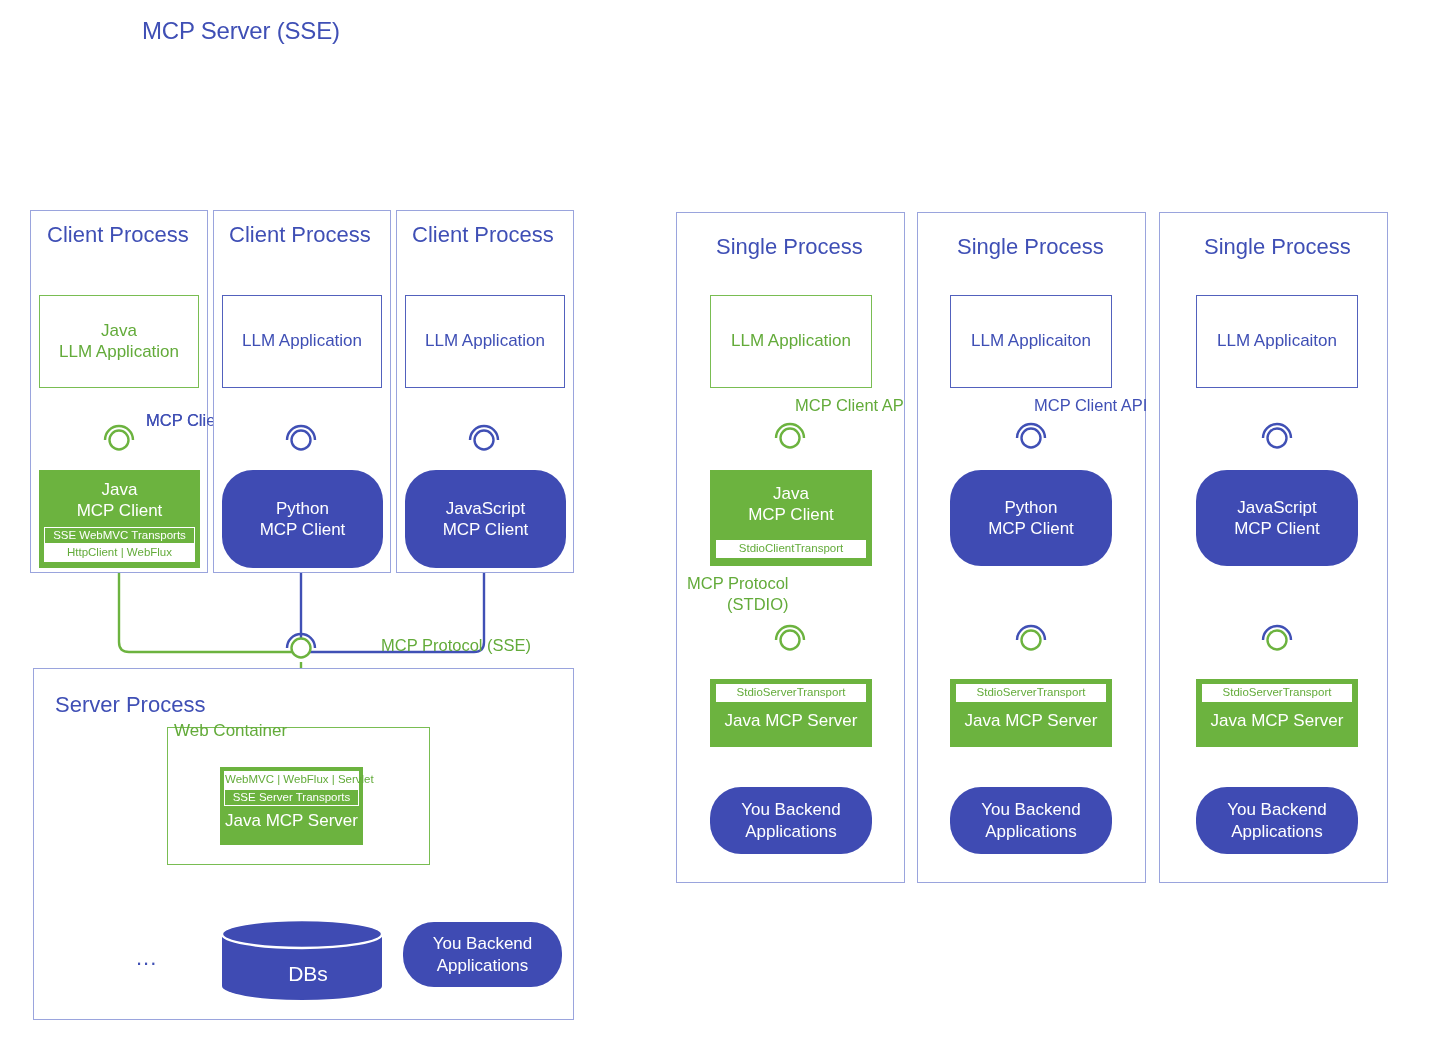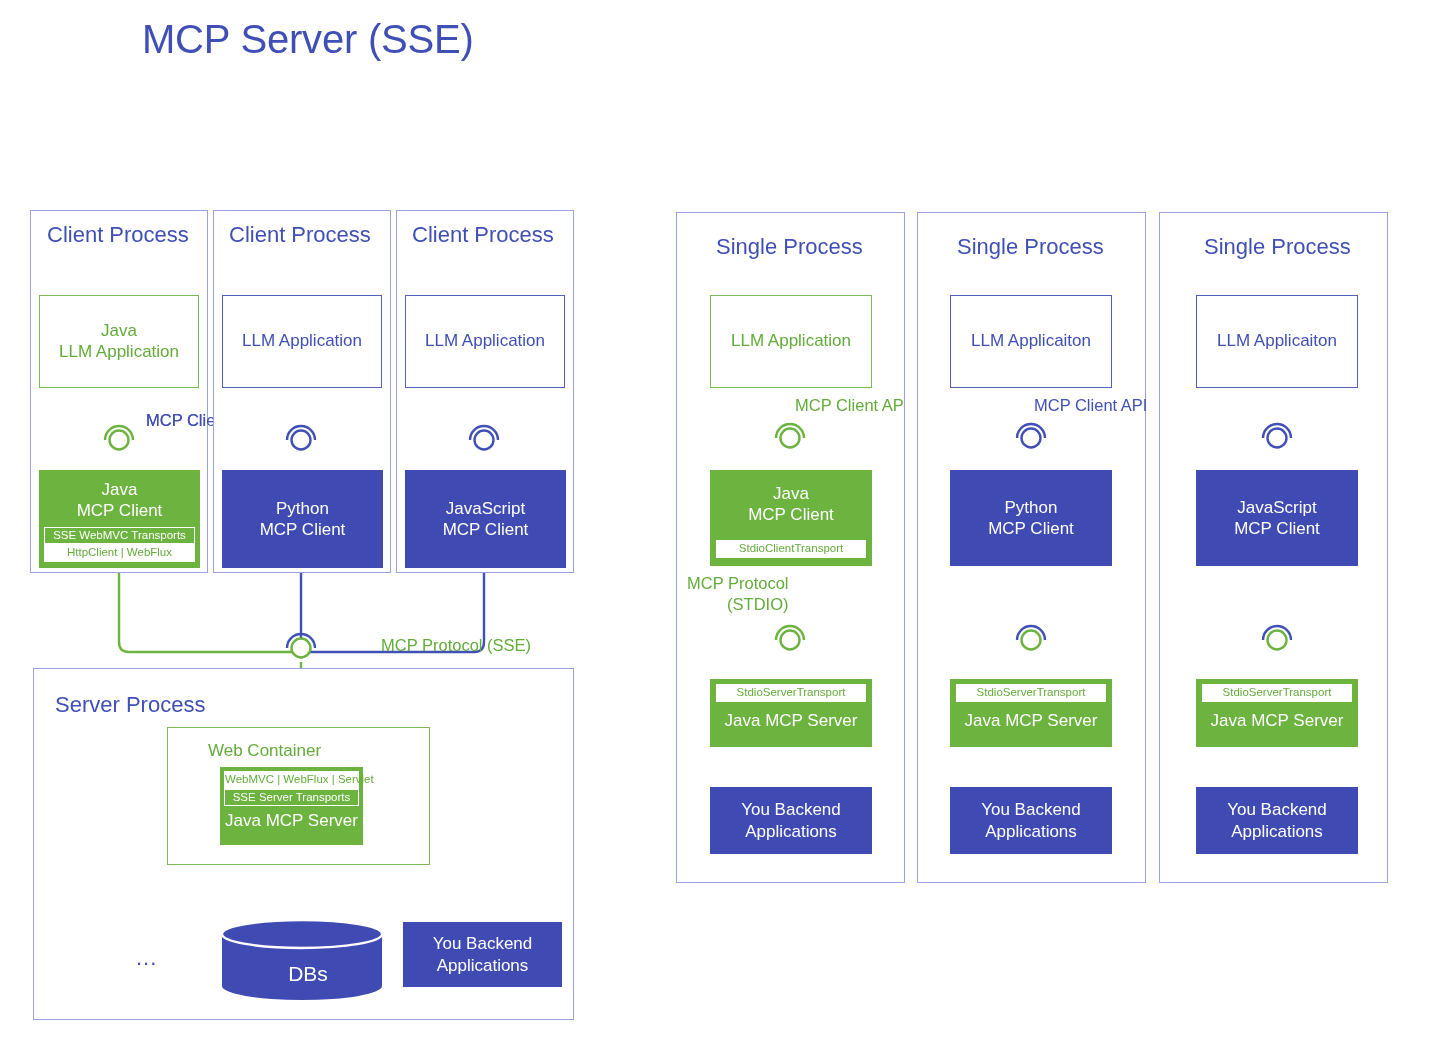--- a/index.html
+++ b/index.html
@@ -9,21 +9,21 @@
     font-family:"Liberation Sans","DejaVu Sans",sans-serif;
     position:relative;
     overflow:hidden;
     color:#3f51b5;
   }
   .stage{position:absolute;left:0;top:0;width:1429px;height:1039px;}
 
   
   .diagram-title{
     position:absolute;
-    font-size:40px;
+    font-size:24px;
     color:#3f4fb5;
     white-space:nowrap;
     letter-spacing:-.2px;
   }
   #title-sse{left:142px;top:17px;}
   #title-stdio{left:891px;top:22px;}
 
   
   .proc-box{
     position:absolute;
@@ -50,20 +50,21 @@
   .plain-box.green{border:1px solid #79bd52;color:#63ab3a;}
 
   .solid-box{
     position:absolute;
     box-sizing:border-box;
     display:flex;align-items:center;justify-content:center;
     text-align:center;
     color:#ffffff;
     line-height:1.25;
     font-size:17px;
+    border-radius:31px;
   }
   .solid-box.blue{background:#3f4bb3;}
 
   .stack{position:absolute;box-sizing:border-box;}
   .stack .title{
     text-align:center;color:#fff;line-height:1.22;font-size:17px;
   }
 
   
   .strip{
@@ -224,21 +225,21 @@
       <path d="M6,26 A14,14 0 0 1 34,26" fill="none" stroke="#4050b5" stroke-width="2.4"></path>
       <circle cx="20" cy="26" r="9.5" fill="#ffffff" stroke="#6cb33f" stroke-width="2.4"></circle>
     </svg>
   </div>
   <div class="edge-label g" style="left:337px;top:635px;margin-left:44px;">MCP Protocol (SSE)</div>
 
   <div class="proc-box" style="left:33px;top:668px;width:541px;height:352px;"></div>
   <div class="proc-label" style="left:55px;top:692px;">Server Process</div>
 
   <div class="plain-box green" style="left:167px;top:727px;width:263px;height:138px;display:block;"></div>
-  <div class="edge-label g" style="left:174px;top:740px;font-size:17px;margin-left:34px;">Web Container</div>
+  <div class="edge-label g" style="left:174px;top:720px;font-size:17px;">Web Container</div>
 
   <div class="stack" style="left:220px;top:767px;width:143px;height:78px;background:#6cb33f;">
     <div style="position:absolute;left:4px;right:4px;top:4px;">
       <div class="strip onwhite">WebMVC | WebFlux | Servlet</div>
       <div class="strip ongreen">SSE Server Transports</div>
     </div>
     <div class="title" style="position:absolute;left:0;right:0;top:44px;">Java MCP Server</div>
   </div>
 
   <div class="ellipsis" style="left:136px;top:945px;">...</div>

